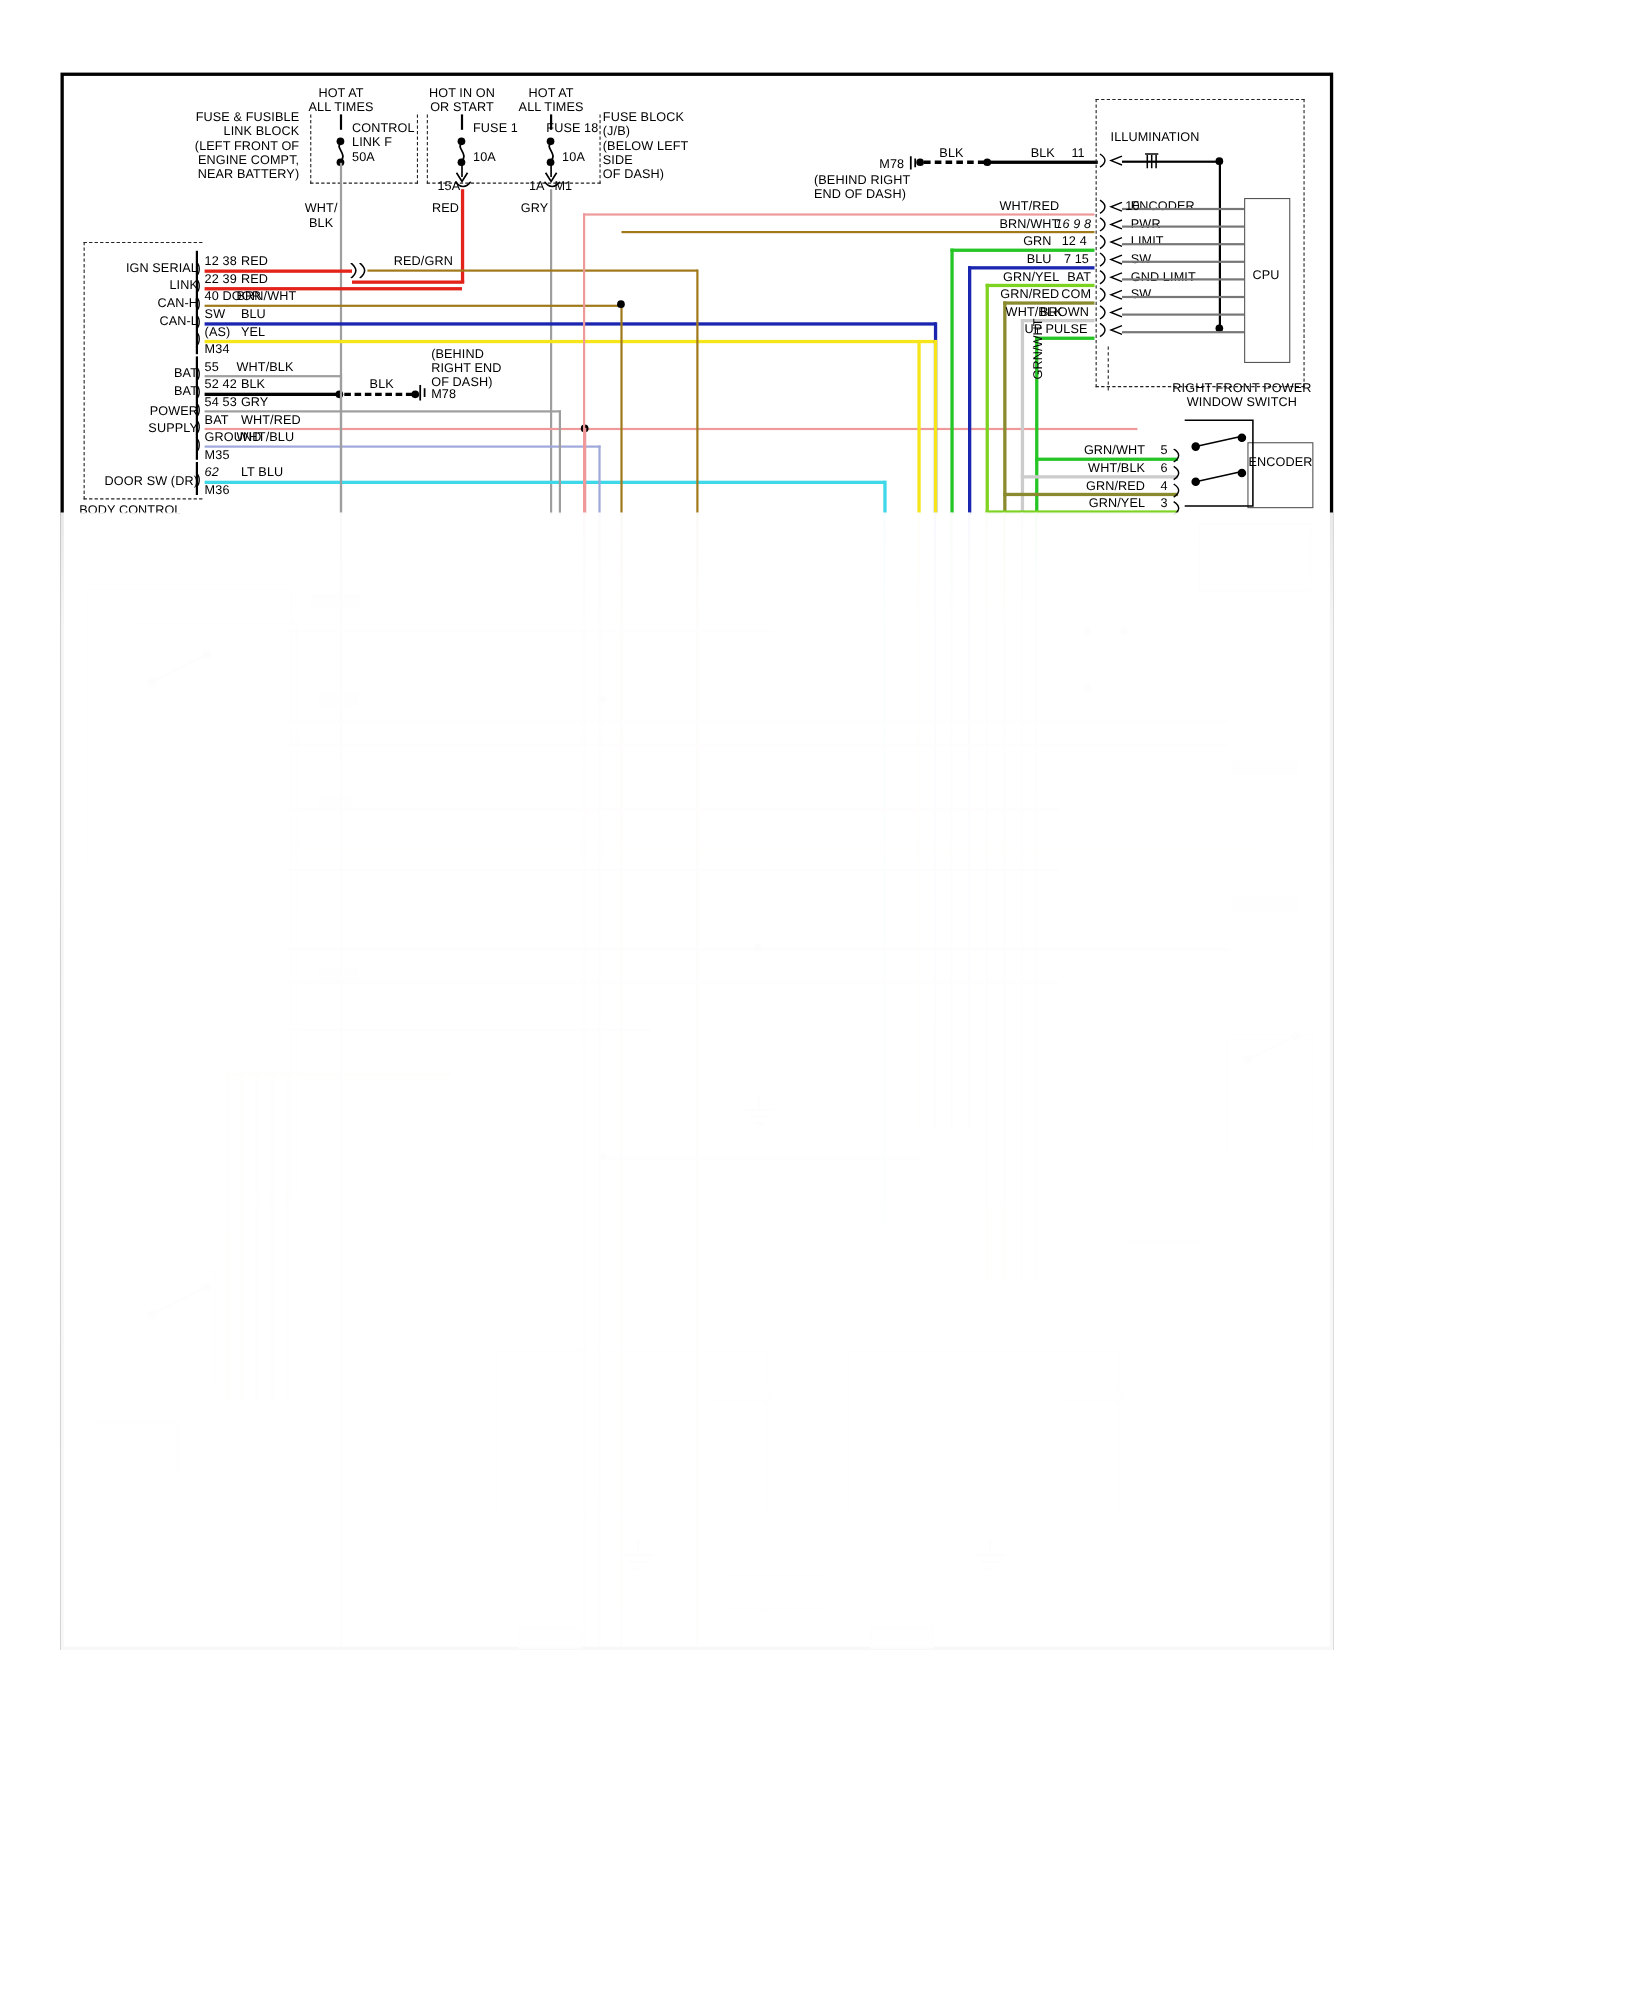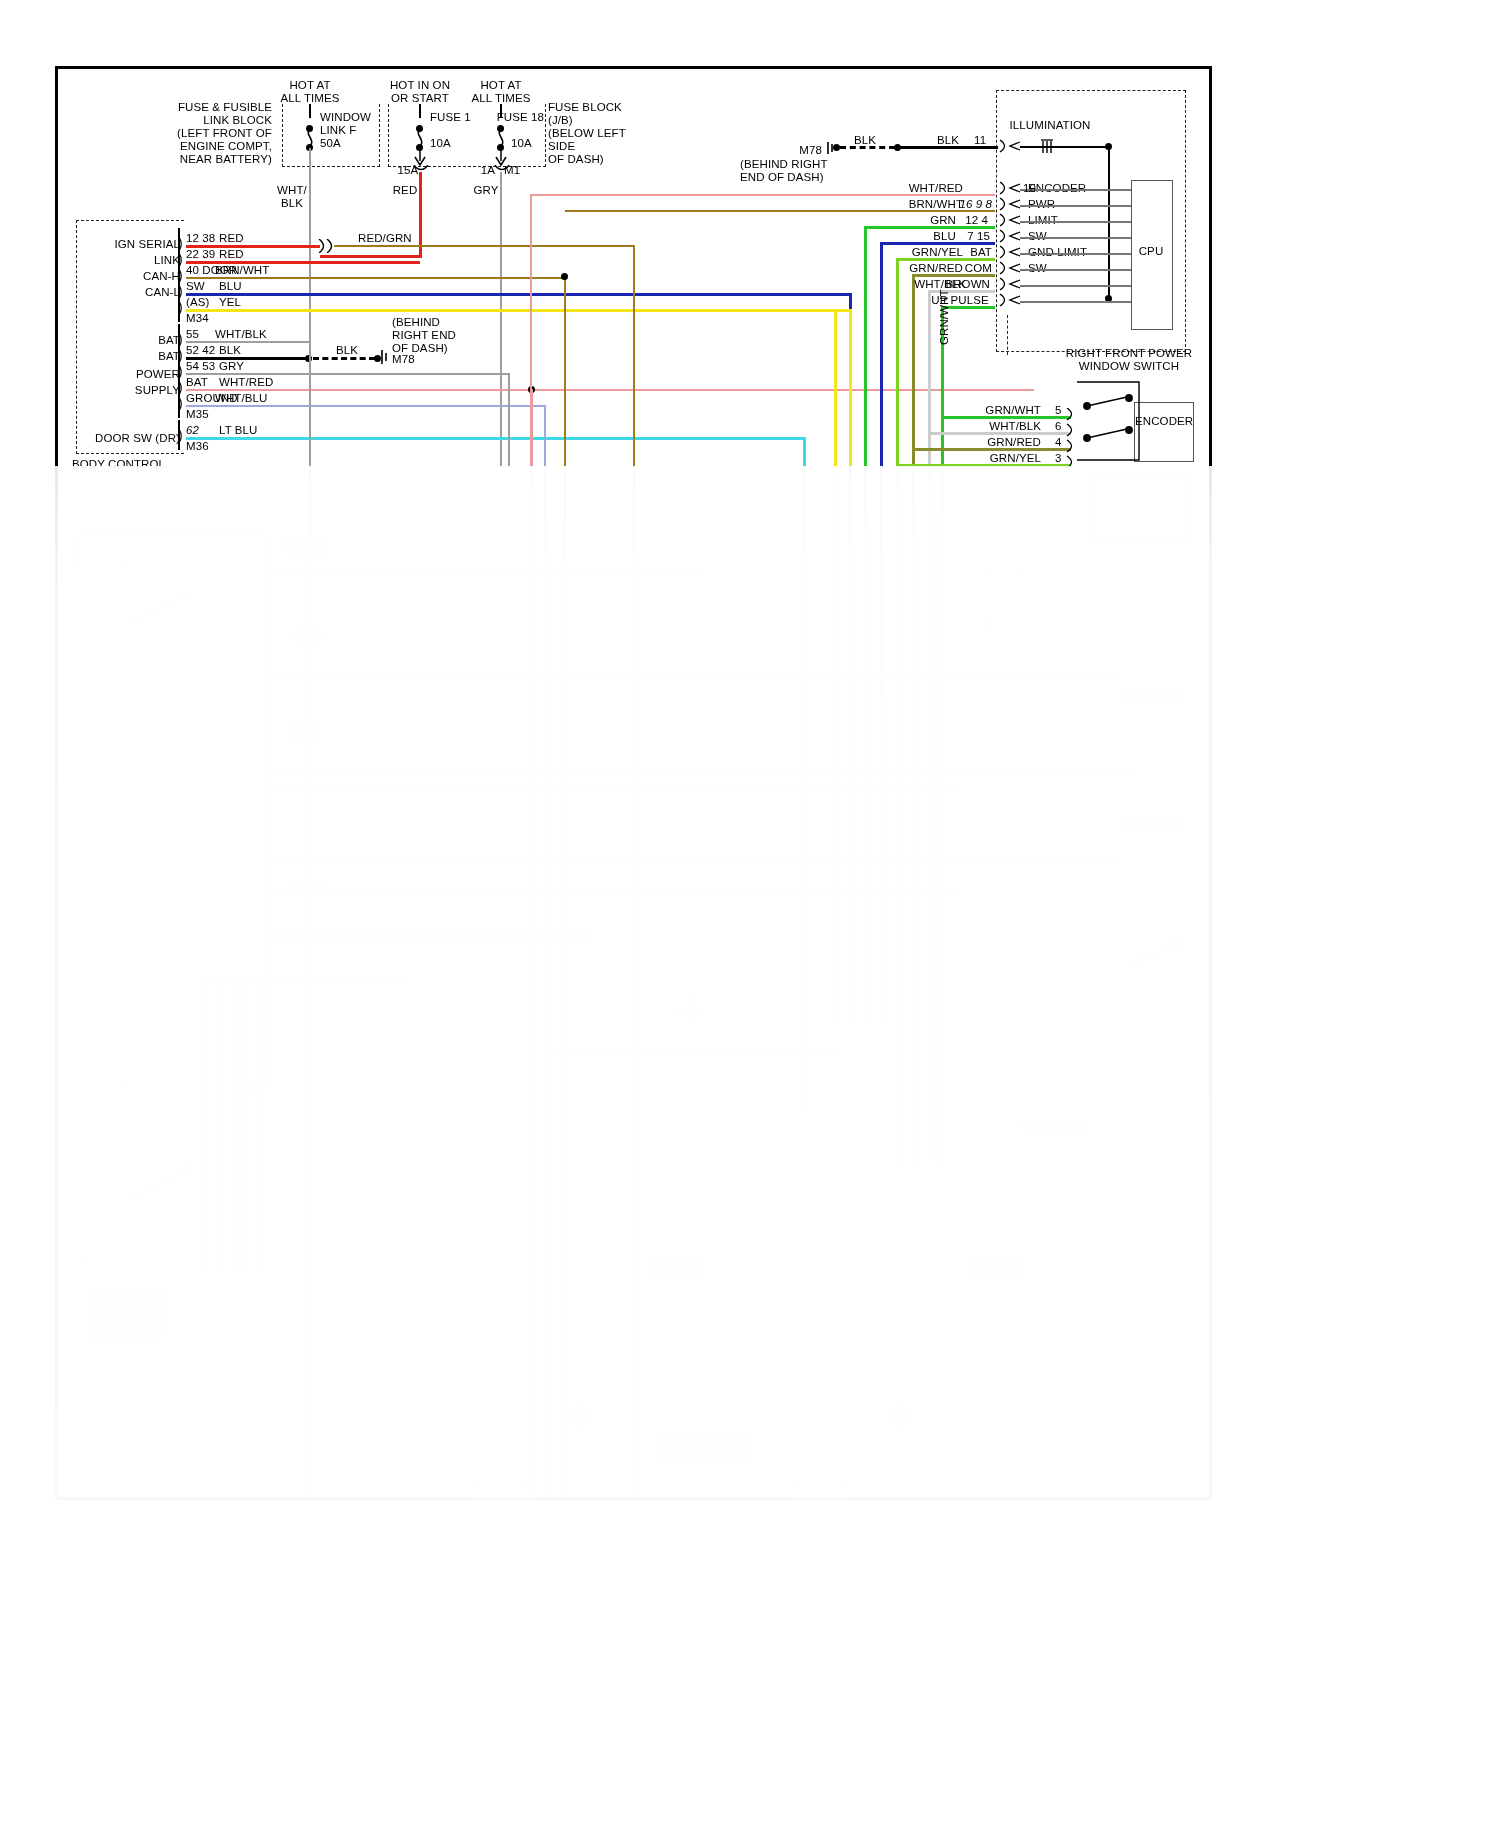--- a/index.html
+++ b/index.html
@@ -57,21 +57,21 @@
 
   <div class="dashbox" style="left:282px;top:104px;width:96px;height:62px;border-top:none;"></div>
   <div class="dashbox" style="left:388px;top:104px;width:156px;height:62px;border-top:none;"></div>
 
   <div class="wire v" style="left:309px;top:104px;height:14px;"></div>
   <div class="dot" style="left:306px;top:125px;"></div>
   <svg style="position:absolute;left:303px;top:130px;" width="14" height="16">
     <path d="M7 0 C 1 4, 13 10, 7 16" stroke="#000" fill="none" stroke-width="1.6"></path>
   </svg>
   <div class="dot" style="left:306px;top:144px;"></div>
-  <div class="t" style="left:320px;top:111px;">WINDOW</div>
+  <div class="t" style="left:320px;top:111px;">CONTROL</div>
   <div class="t" style="left:320px;top:124px;">LINK F</div>
   <div class="t" style="left:320px;top:137px;">50A</div>
   <div class="wire v" style="left:309px;top:148px;height:320px;background:#9e9e9e;"></div>
   <div class="t c" style="left:292px;top:184px;">WHT/</div>
   <div class="t c" style="left:292px;top:197px;">BLK</div>
 
   <div class="wire v" style="left:419px;top:104px;height:14px;"></div>
   <div class="dot" style="left:416px;top:125px;"></div>
   <svg style="position:absolute;left:413px;top:130px;" width="14" height="16">
     <path d="M7 0 C 1 4, 13 10, 7 16" stroke="#000" fill="none" stroke-width="1.6"></path>

